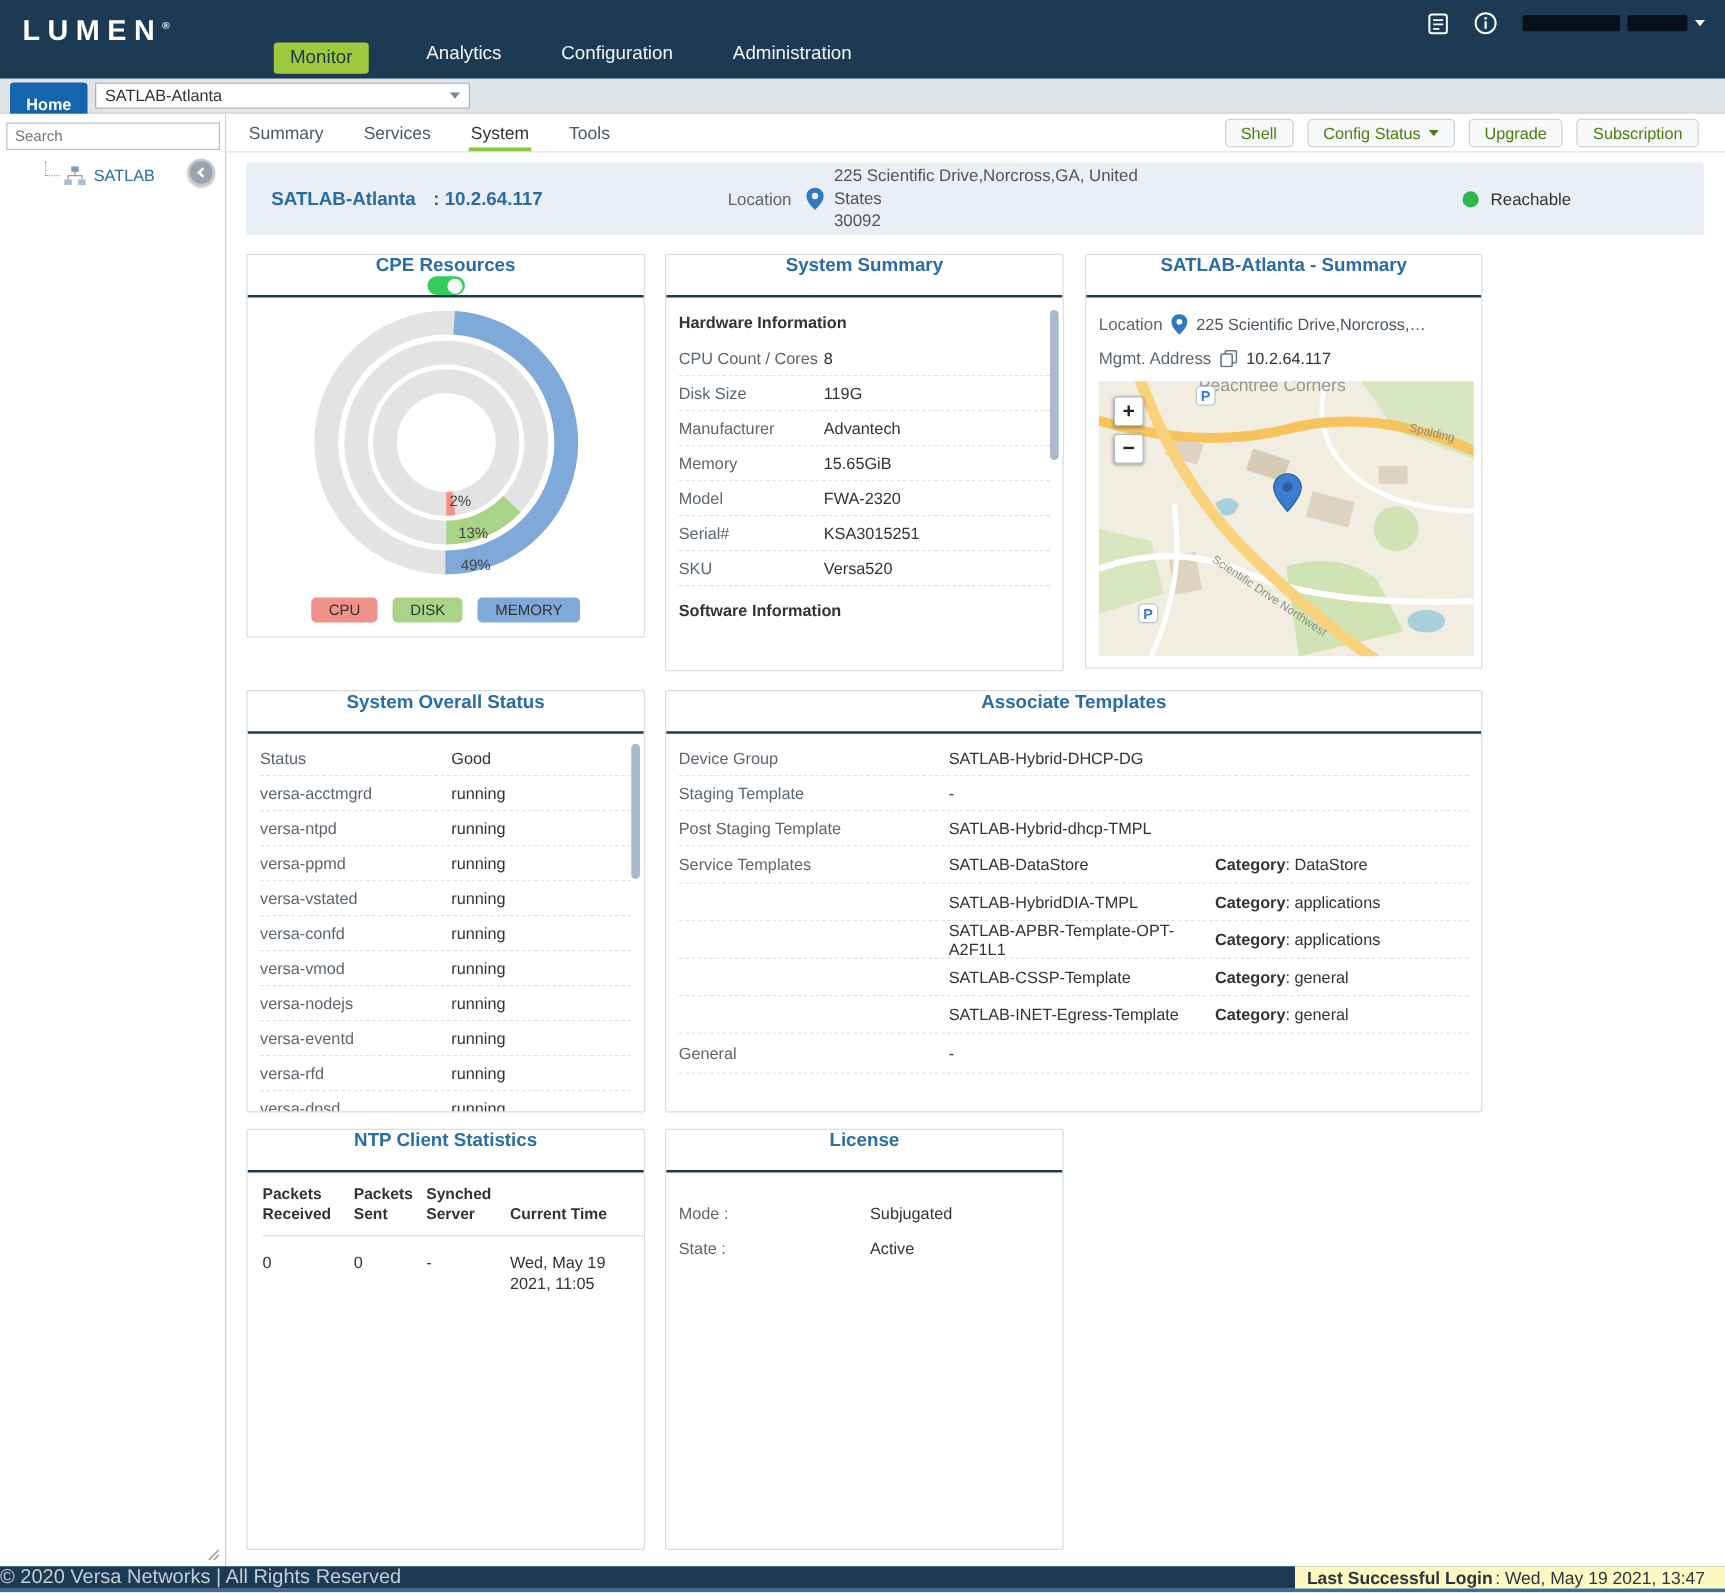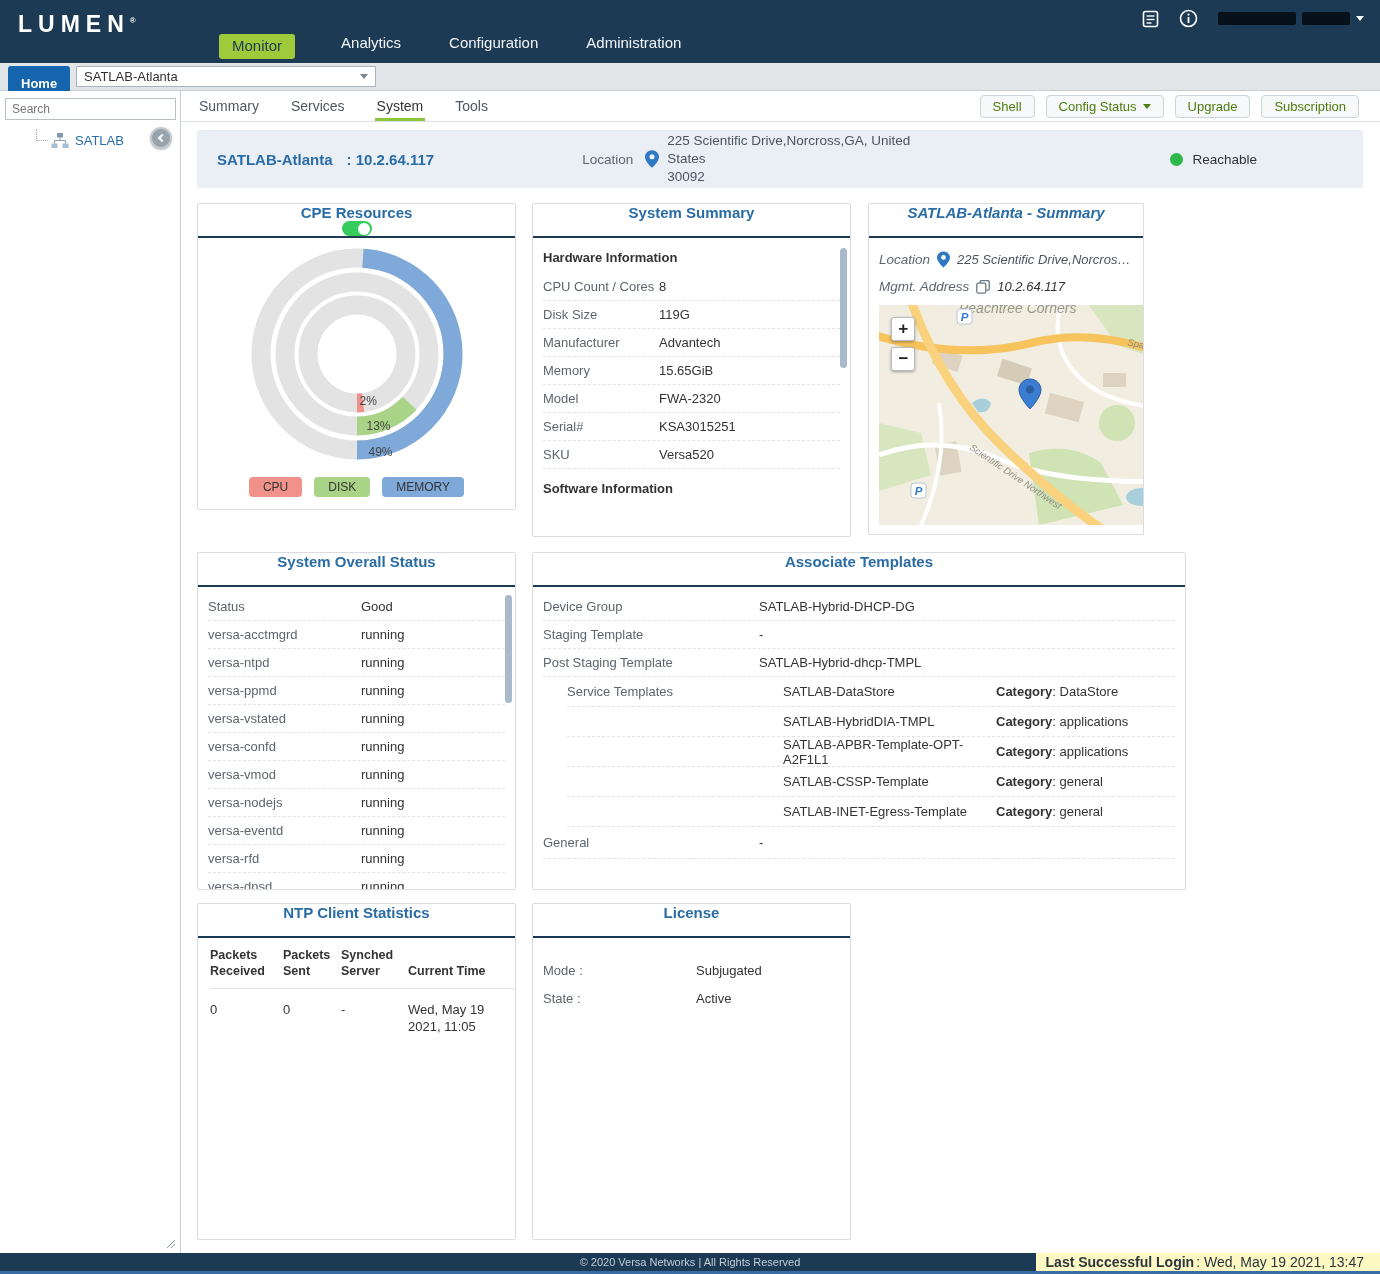--- a/index.html
+++ b/index.html
@@ -52,21 +52,21 @@
   .device-address { margin-left:8px; font-size:13.5px; color:#4a5560; line-height:1.35; max-width:270px; }
   .reachable { margin-left:auto; margin-right:86px; display:flex; align-items:center; gap:9px; font-size:13.5px; color:#333; }
   .green-dot { width:13px; height:13px; border-radius:50%; background:#2eb84b; }
 
   
   .card { position:absolute; background:#fff; border:1px solid #d9dde0; border-radius:2px; overflow:hidden; }
   .card-header { height:34px; border-bottom:2px solid #1c3a53; display:flex; align-items:center; justify-content:space-between; padding:0 10px;flex-direction:column; }
   .card-title { color:#2a6ca5; font-size:15px; font-weight:600; }
   .card-cpe      { left:197px; top:203px; width:319px; height:307px; }
   .card-syssum   { left:532px; top:203px; width:319px; height:334px; }
-  .card-site     { left:868px; top:203px; width:276px; height:332px;font-style:italic; }
+  .card-site     { left:868px; top:203px; width:318px; height:332px; }
   .card-status   { left:197px; top:552px; width:319px; height:338px; }
   .card-templates{ left:532px; top:552px; width:654px; height:338px; }
   .card-ntp      { left:197px; top:903px; width:319px; height:337px; }
   .card-license  { left:532px; top:903px; width:319px; height:337px; }
 
   .toggle { width:30px; height:16px; border-radius:9px; background:#35cc5c; position:relative; cursor:pointer; }
   .toggle::after { content:""; position:absolute; right:2px; top:2px; width:12px; height:12px; border-radius:50%; background:#fff; }
 
   .donut-wrap { position:relative; width:220px; margin:6px auto 0; }
   .pct-label { position:absolute; font-size:12px; color:#444; }
@@ -93,21 +93,21 @@
   .site-label { color:#5b6670; font-size:13.5px; flex-shrink:0; }
   .site-ellipsis { overflow:hidden; text-overflow:ellipsis; max-width:188px; }
   .mgmt-value { color:#333; }
   .map-wrap { position:absolute; left:10px; top:101px; width:300px; height:220px; overflow:hidden; background:#f1ede1; cursor:grab; }
   .zoom-btn { position:absolute; left:12px; width:24px; height:24px; background:#fff; border:1px solid #b9bec3; border-radius:3px; font-size:17px; font-weight:bold; color:#222; display:flex; align-items:center; justify-content:center; box-shadow:0 1px 3px rgba(0,0,0,.35); cursor:pointer; }
   .zoom-in { top:12px; } .zoom-out { top:42px; }
 
   
   .tpl-rows { padding:0 10px; }
   .tpl-row { display:flex; align-items:center; height:28px; border-bottom:1px dashed #e0e4e8; font-size:13px; }
-  .tpl-row.svc { height:30px;margin-left:24px; }
+  .tpl-row.svc { height:30px; }
   .tpl-label { width:216px; color:#5b6670; flex-shrink:0; }
   .tpl-value { width:213px; color:#333; flex-shrink:0; }
   .tpl-cat { color:#333; }
   .tpl-cat b { font-weight:bold; }
 
   
   .ntp-table { padding:0 0 0 12px; }
   .ntp-head { display:flex; align-items:flex-end; padding:10px 0 9px; border-bottom:1px solid #dfe3e7; }
   .ntp-head .col { font-size:12.5px; font-weight:bold; color:#333; line-height:1.25; }
   .col-1 { width:73px; } .col-2 { width:58px; } .col-3 { width:67px; } .col-4 { width:95px; }
@@ -115,21 +115,21 @@
   .ntp-row .col { line-height:1.3; }
 
   
   .license-rows { padding:18px 10px 0; }
   .plain-row { display:flex; align-items:center; height:28px; font-size:13px; }
   .plain-label { width:153px; color:#5b6670; flex-shrink:0; }
   .plain-value { color:#333; }
 
   
   .footer { position:absolute; left:0; top:1253px; width:100%; height:18px; background:#1c3a53; }
-  .footer-copy { text-align:center; line-height:18px; font-size:11px; color:#c3ced7; }
+  .footer-copy { line-height:18px; font-size:16px; color:#c3ced7; }
   .footer-login { position:absolute; right:0; top:0; height:100%; background:#fef9c3; display:flex; align-items:center; padding:0 16px 0 10px; font-size:14px; color:#2b3640; }
   .footer-login b { font-weight:bold; margin-right:2px; }
   .bottom-strip { position:absolute; left:0; top:1271px; width:100%; height:3px; background:#3a6ba3; }
 </style>
 </head>
 <body>
 
 <div class="page">
 
   <div class="topbar">

